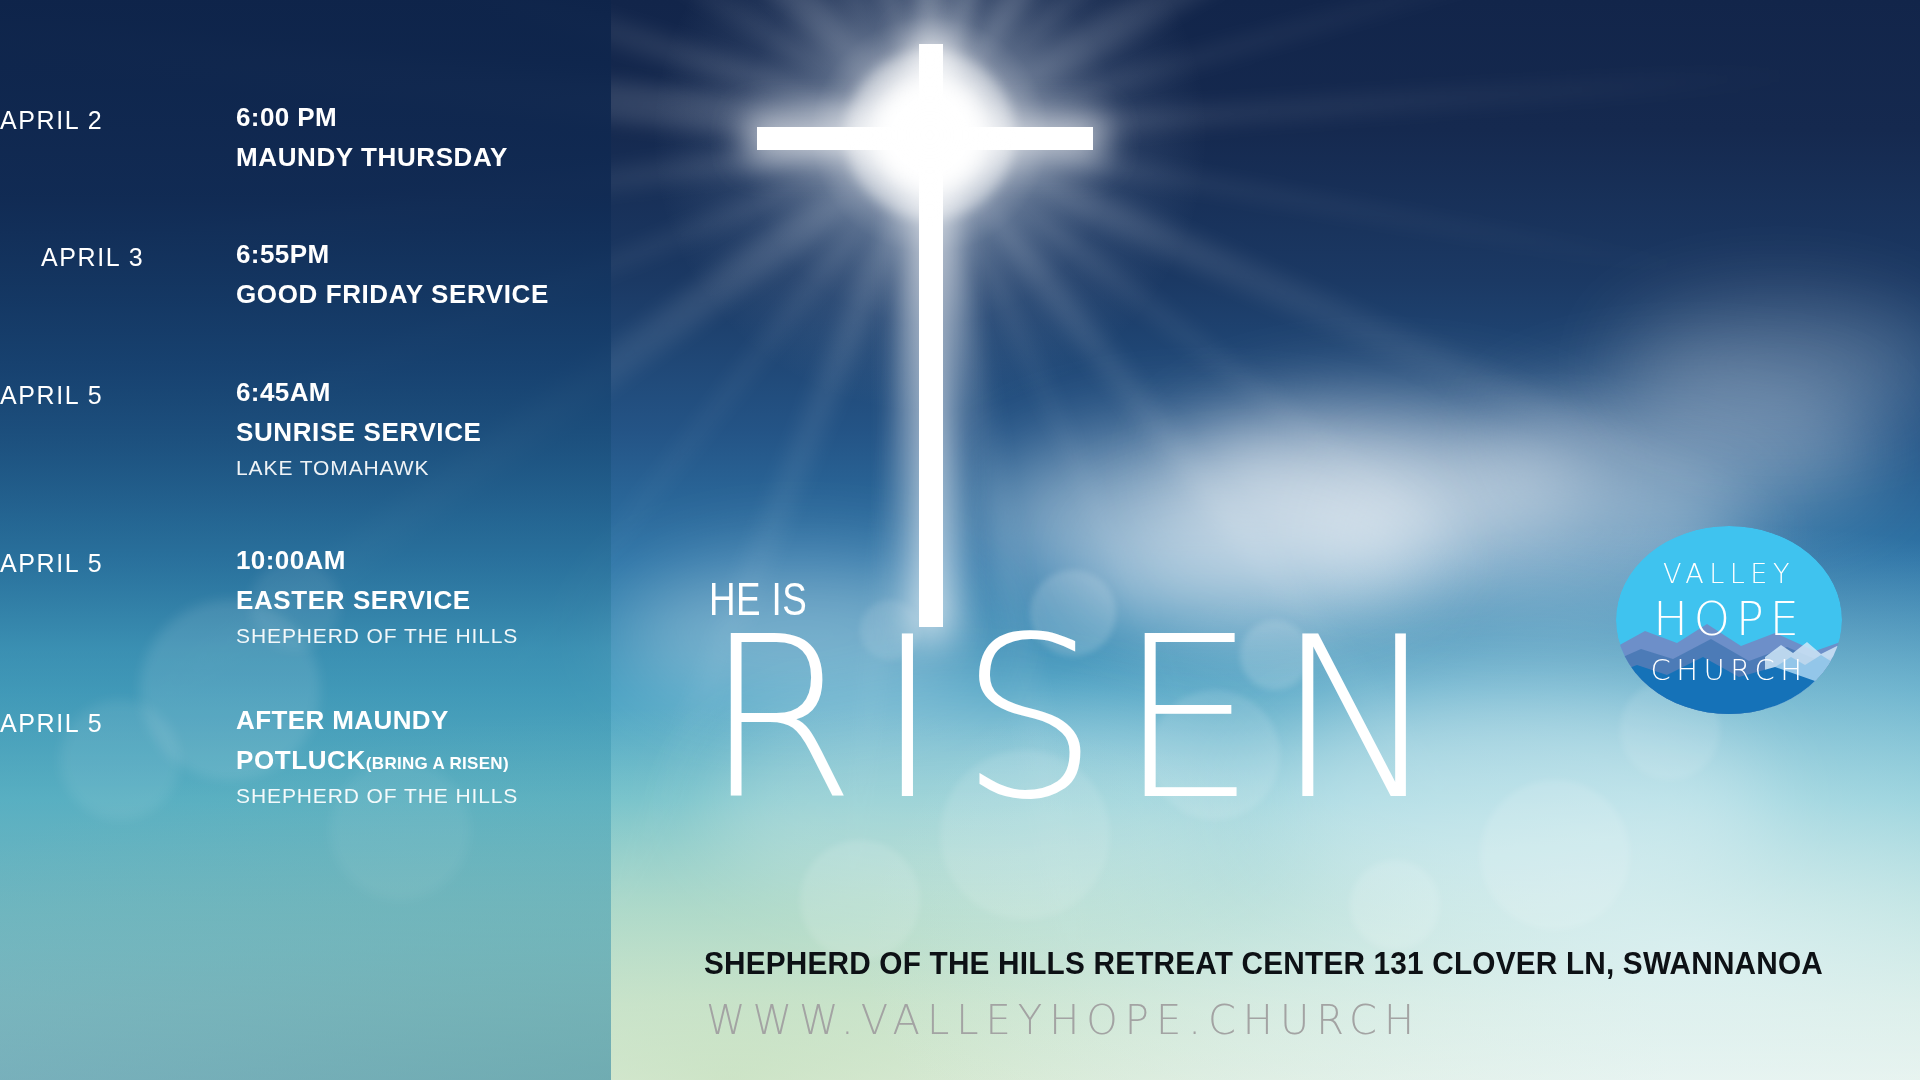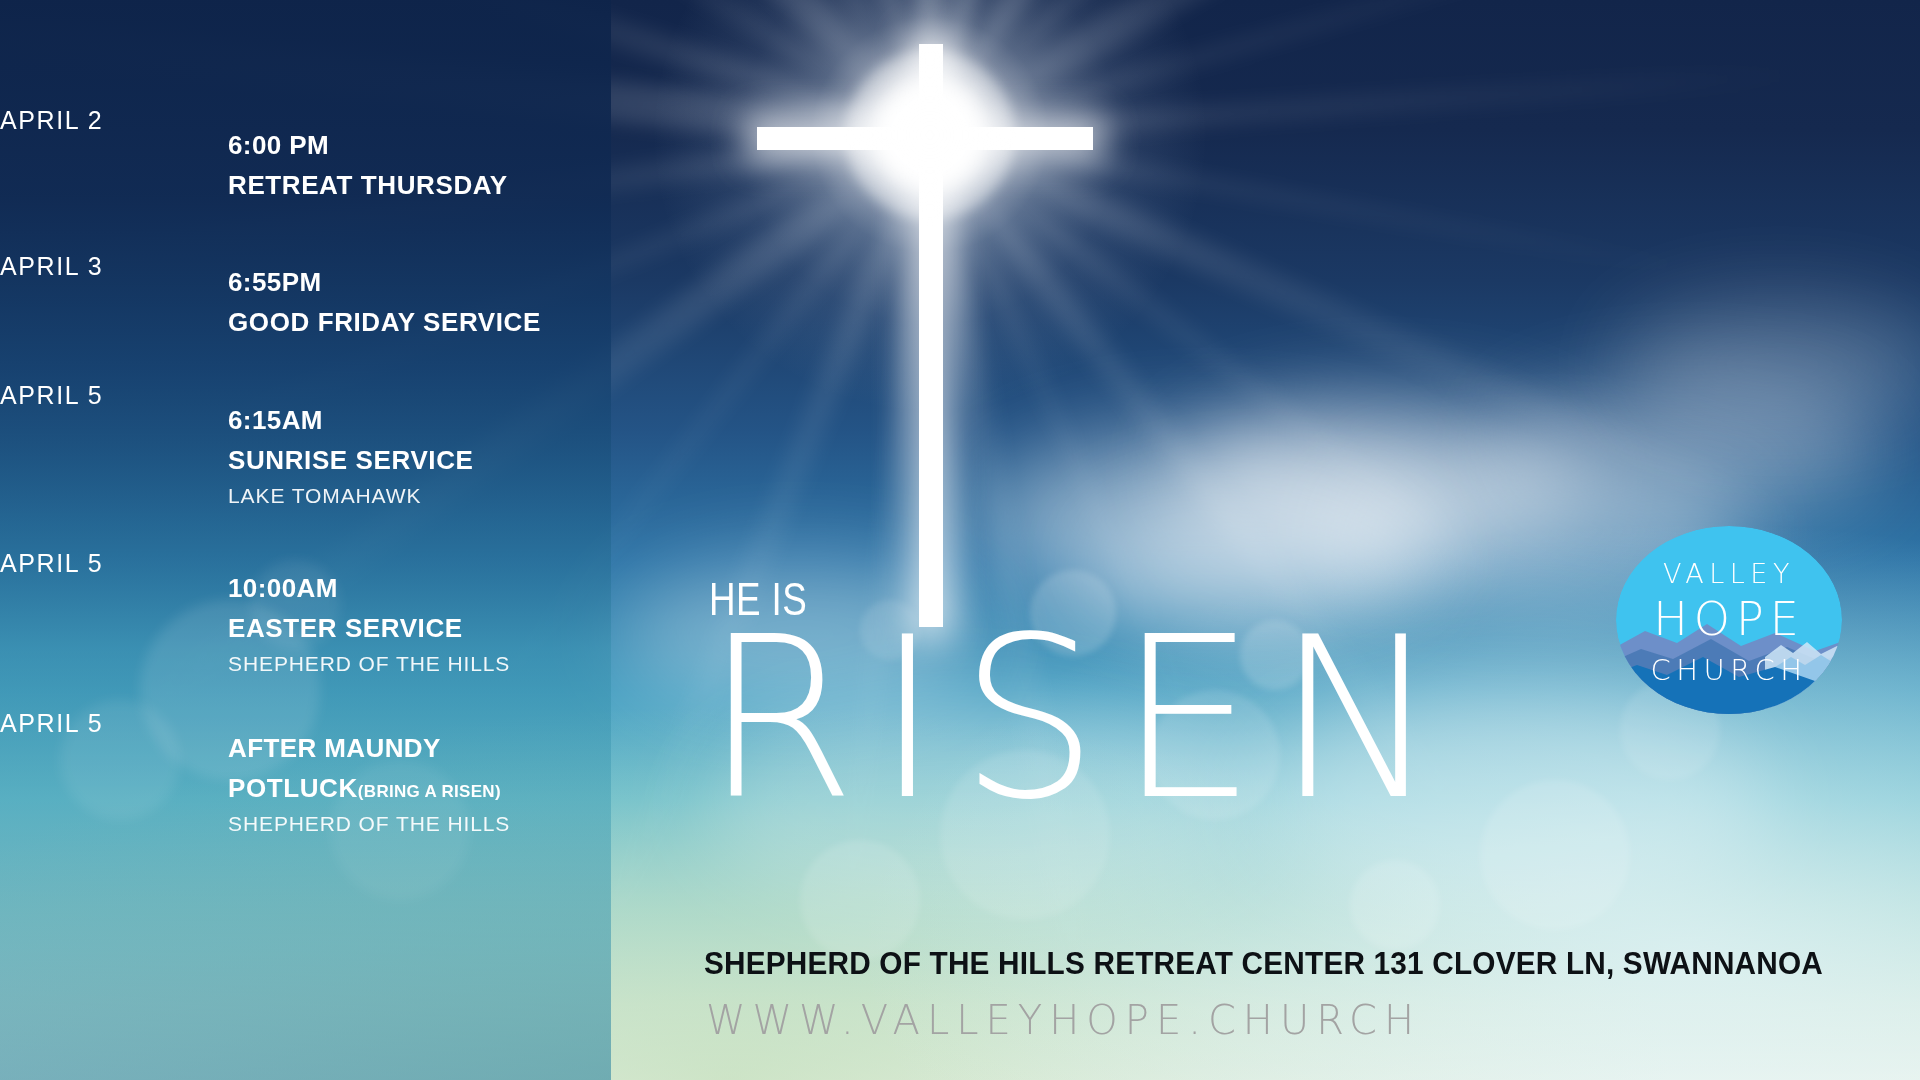--- a/index.html
+++ b/index.html
@@ -183,23 +183,22 @@
     color: #ffffff;
     font-weight: normal;
     font-size: 25px;
     letter-spacing: 1.6px;
     font-stretch: condensed;
     font-family: "Liberation Sans Narrow", "Liberation Sans", sans-serif;
     white-space: nowrap;
   }
   .sched-body {
     position: absolute;
-    left: 228px;
+    left: 236px;
     white-space: nowrap;
-    margin-top: 28px;
   }
   .sched-time {
     display: block;
     color: #ffffff;
     font-weight: bold;
     font-size: 26px;
     letter-spacing: 0.4px;
     line-height: 1.0;
     font-family: "Liberation Sans Narrow", "Liberation Sans", sans-serif;
   }
@@ -373,36 +372,36 @@
     <div class="panel-bokeh" style="left:250px; top:560px; width:90px; height:90px; background:rgba(255,255,255,0.07);"></div>
     <div class="panel-bokeh" style="left:330px; top:760px; width:140px; height:140px; background:rgba(255,255,255,0.06);"></div>
   </div>
 
   <div class="schedule">
 
     <div class="sched-row">
       <div class="sched-date" style="top:106px;">APRIL 2</div>
       <div class="sched-body" style="top:104px;">
         <span class="sched-time">6:00 PM</span>
-        <span class="sched-title"><span>RETREAT THURSDAY</span></span>
+        <span class="sched-title"><span>MAUNDY THURSDAY</span></span>
       </div>
     </div>
 
     <div class="sched-row">
-      <div class="sched-date" style="top:252px;">APRIL 3</div>
+      <div class="sched-date" style="top:243px;margin-left:41px;">APRIL 3</div>
       <div class="sched-body" style="top:241px;">
         <span class="sched-time">6:55PM</span>
         <span class="sched-title"><span>GOOD FRIDAY SERVICE</span></span>
       </div>
     </div>
 
     <div class="sched-row">
       <div class="sched-date" style="top:381px;">APRIL 5</div>
       <div class="sched-body" style="top:379px;">
-        <span class="sched-time">6:15AM</span>
+        <span class="sched-time">6:45AM</span>
         <span class="sched-title"><span>SUNRISE SERVICE</span></span>
         <span class="sched-place">LAKE TOMAHAWK</span>
       </div>
     </div>
 
     <div class="sched-row">
       <div class="sched-date" style="top:549px;">APRIL 5</div>
       <div class="sched-body" style="top:547px;">
         <span class="sched-time">10:00AM</span>
         <span class="sched-title"><span>EASTER SERVICE</span></span>

